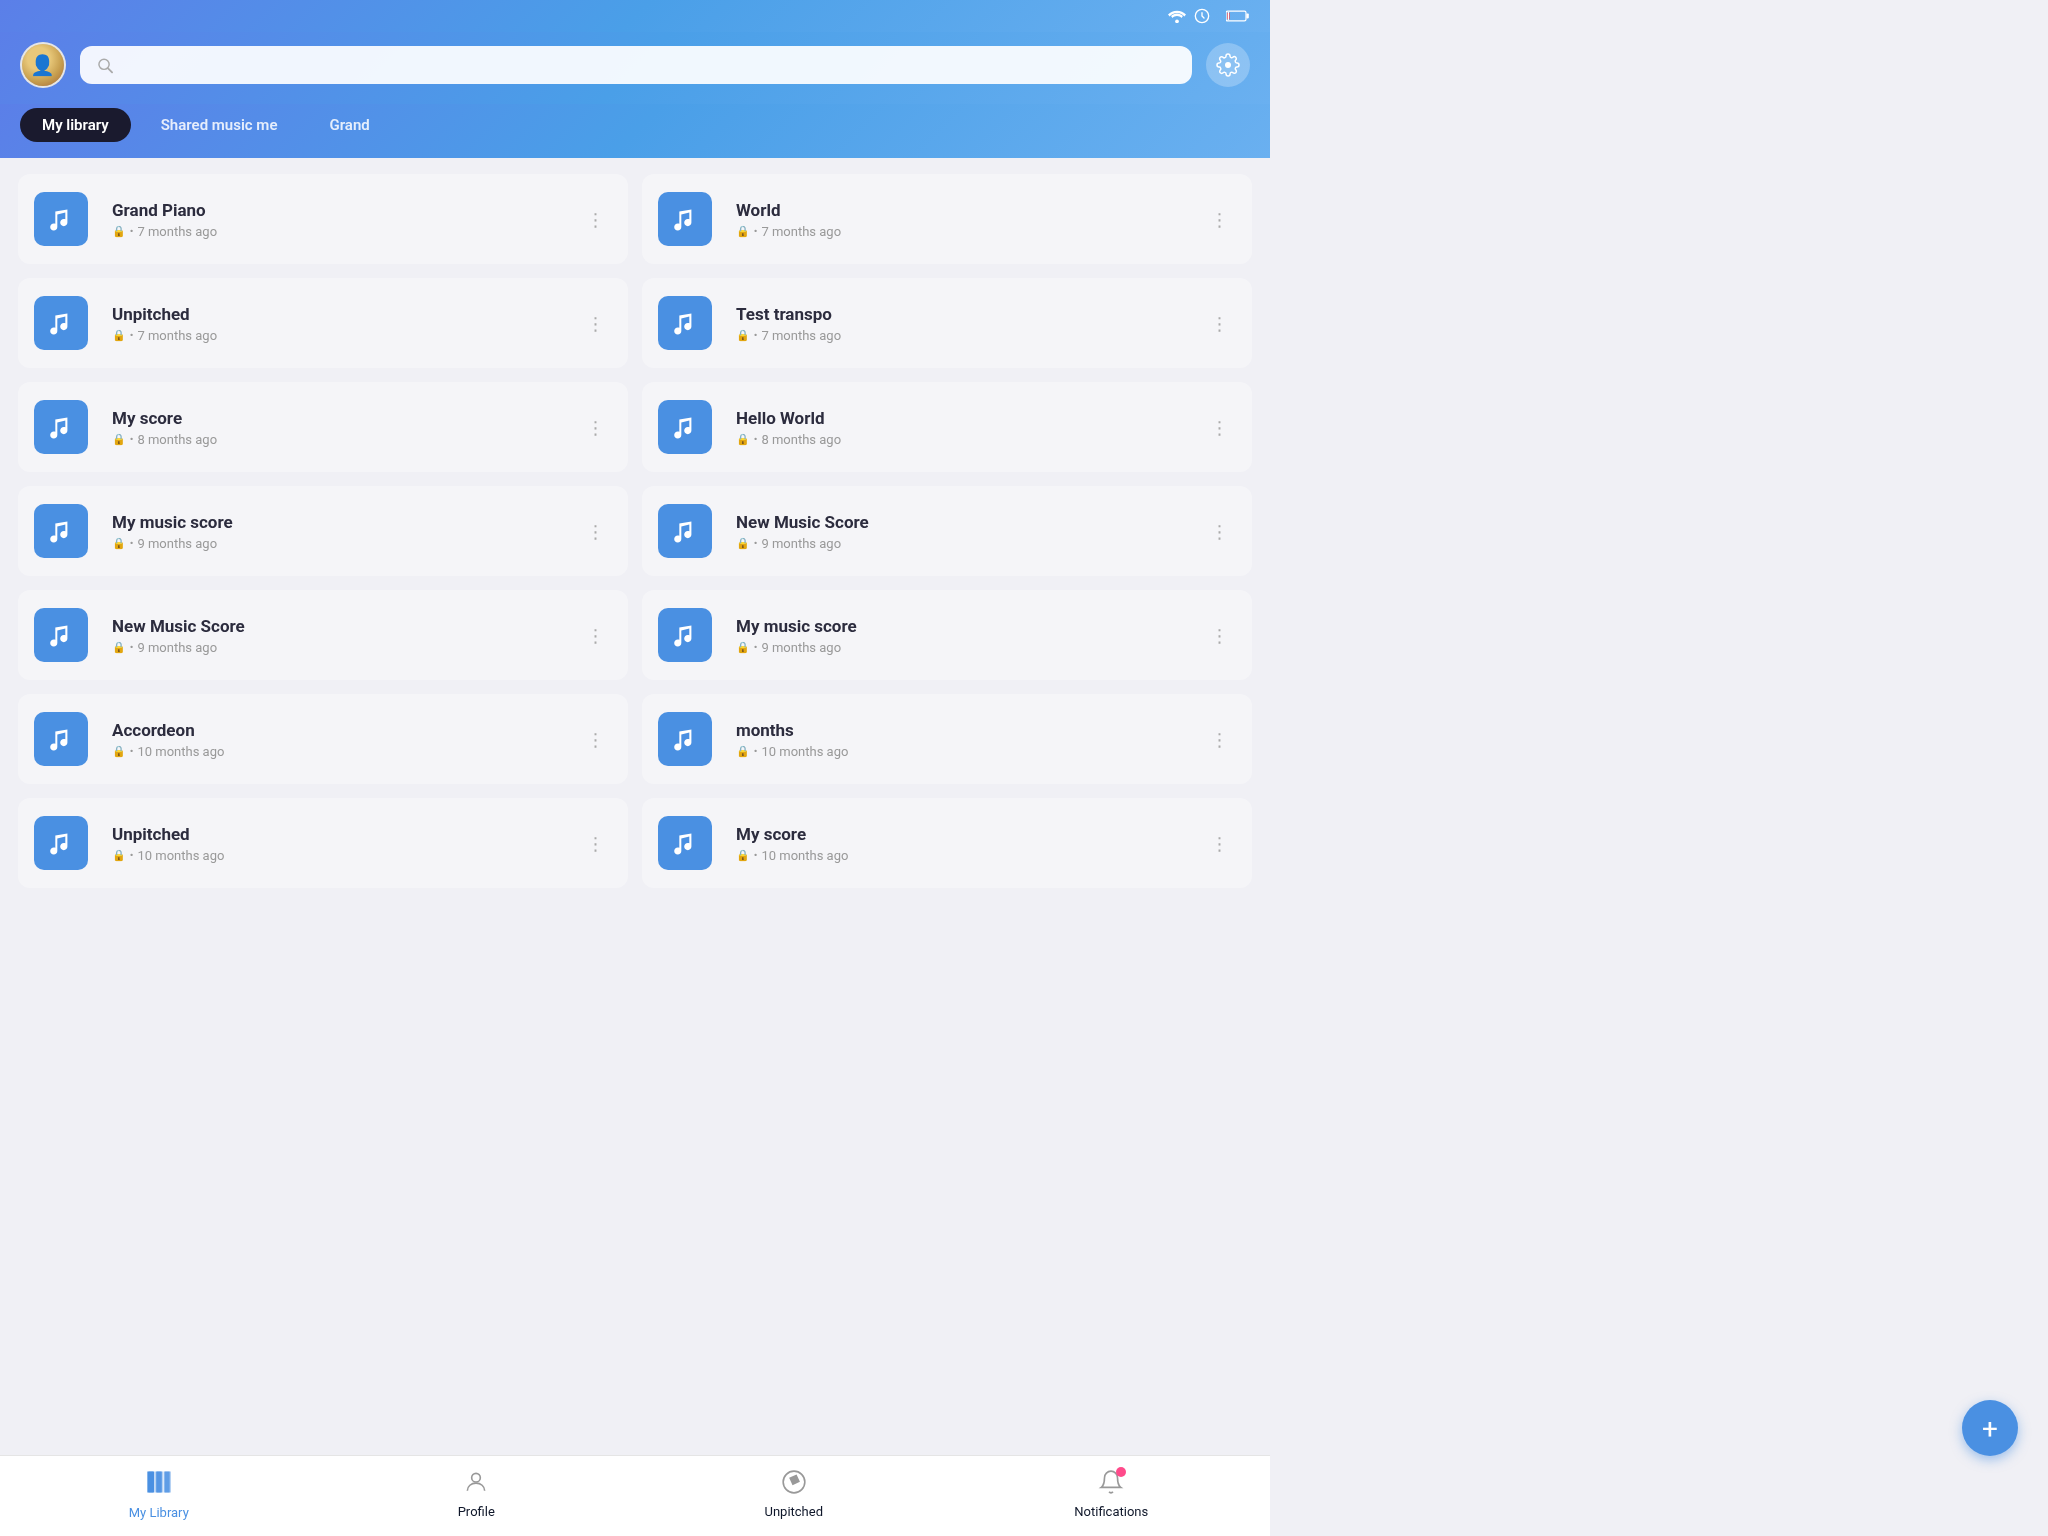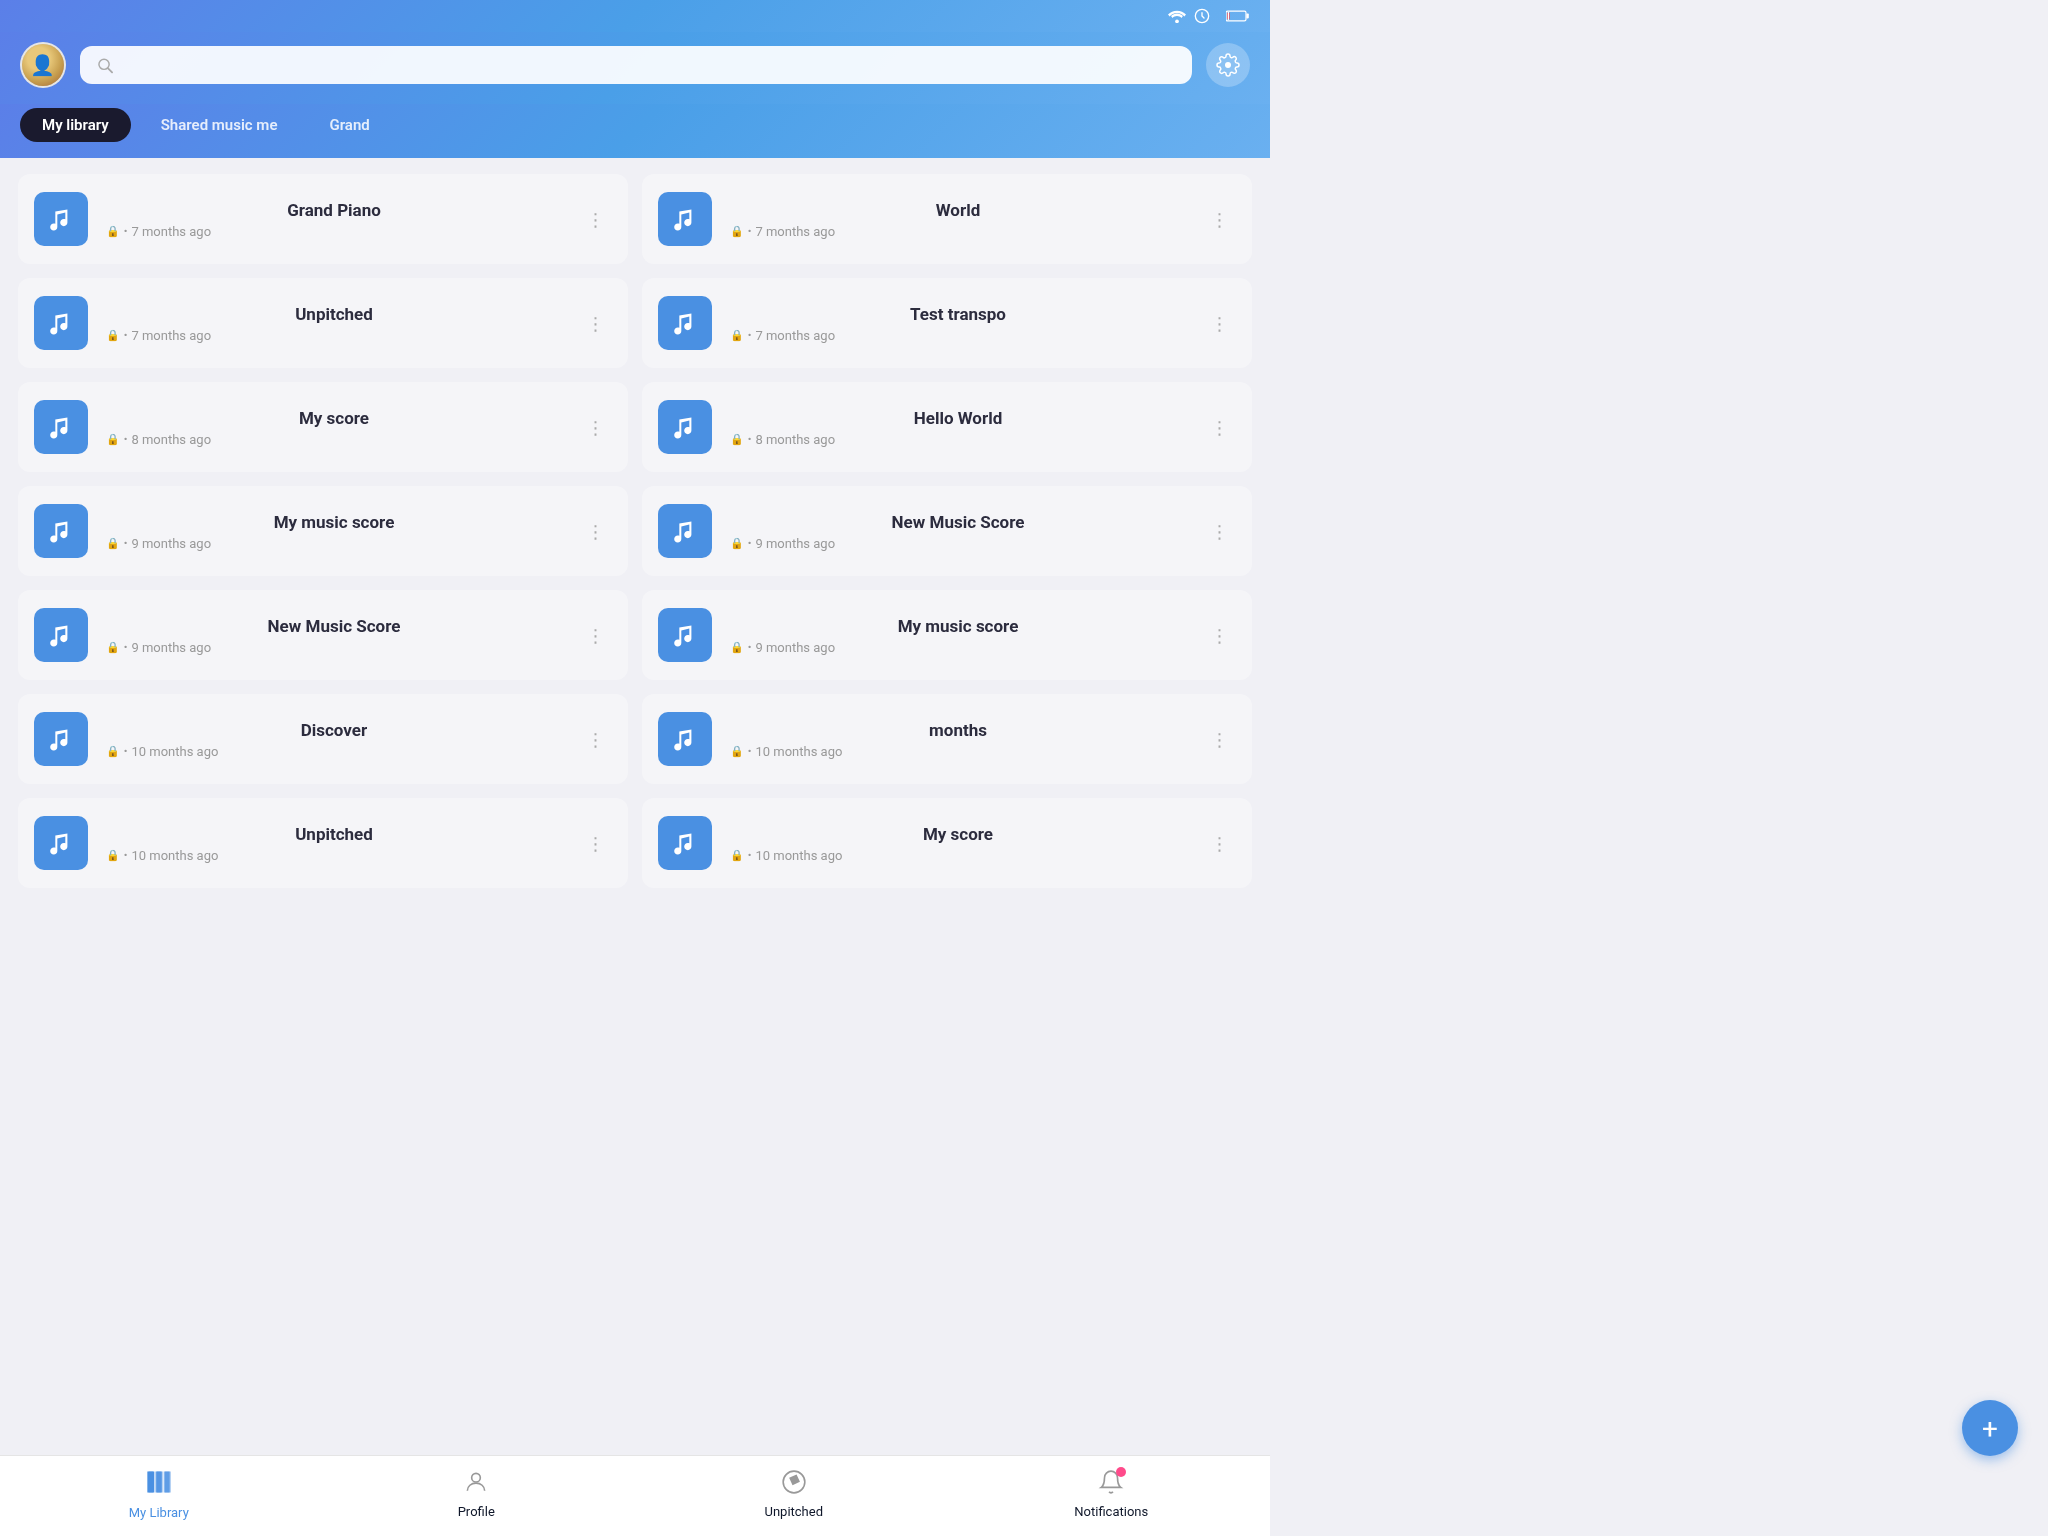--- a/index.html
+++ b/index.html
@@ -109,24 +109,23 @@
       display: grid;
       grid-template-columns: 1fr 1fr;
       gap: 14px;
     }
     .score-card {
       background: #f5f5f8;
       border-radius: 12px;
       display: flex;
       align-items: center;
       padding: 18px 16px;
-      gap: 18px;
+      gap: 24px;
       cursor: pointer;
       position: relative;
-      text-align: center;
     }
     .score-icon {
       width: 54px;
       height: 54px;
       background: #4a90e2;
       border-radius: 10px;
       display: flex;
       align-items: center;
       justify-content: center;
       flex-shrink: 0;
@@ -441,21 +440,21 @@
     </div>
     <div class="dots-btn">⋮</div>
   </div>
       <div class="score-card">
     <div class="score-icon">
           <svg viewBox="0 0 40 40" width="32" height="32" fill="white">
     <path d="M28 8v16.5c0 2.5-2 4.5-4.5 4.5S19 27 19 24.5s2-4.5 4.5-4.5c.7 0 1.3.1 1.9.4V12l-10 2.5V30c0 2.5-2 4.5-4.5 4.5S6.5 32.5 6.5 30s2-4.5 4.5-4.5c.7 0 1.3.1 1.9.4V10.5L28 8z"></path>
   </svg>
         </div>
     <div class="score-info">
-      <div class="score-title">Discover</div>
+      <div class="score-title">Accordeon</div>
       <div class="score-meta">
         <span style="font-size:11px">🔒</span>
         <span style="font-size:11px">•</span>
         <span>10 months ago</span>
       </div>
     </div>
     <div class="dots-btn">⋮</div>
   </div>
       <div class="score-card">
     <div class="score-icon">

